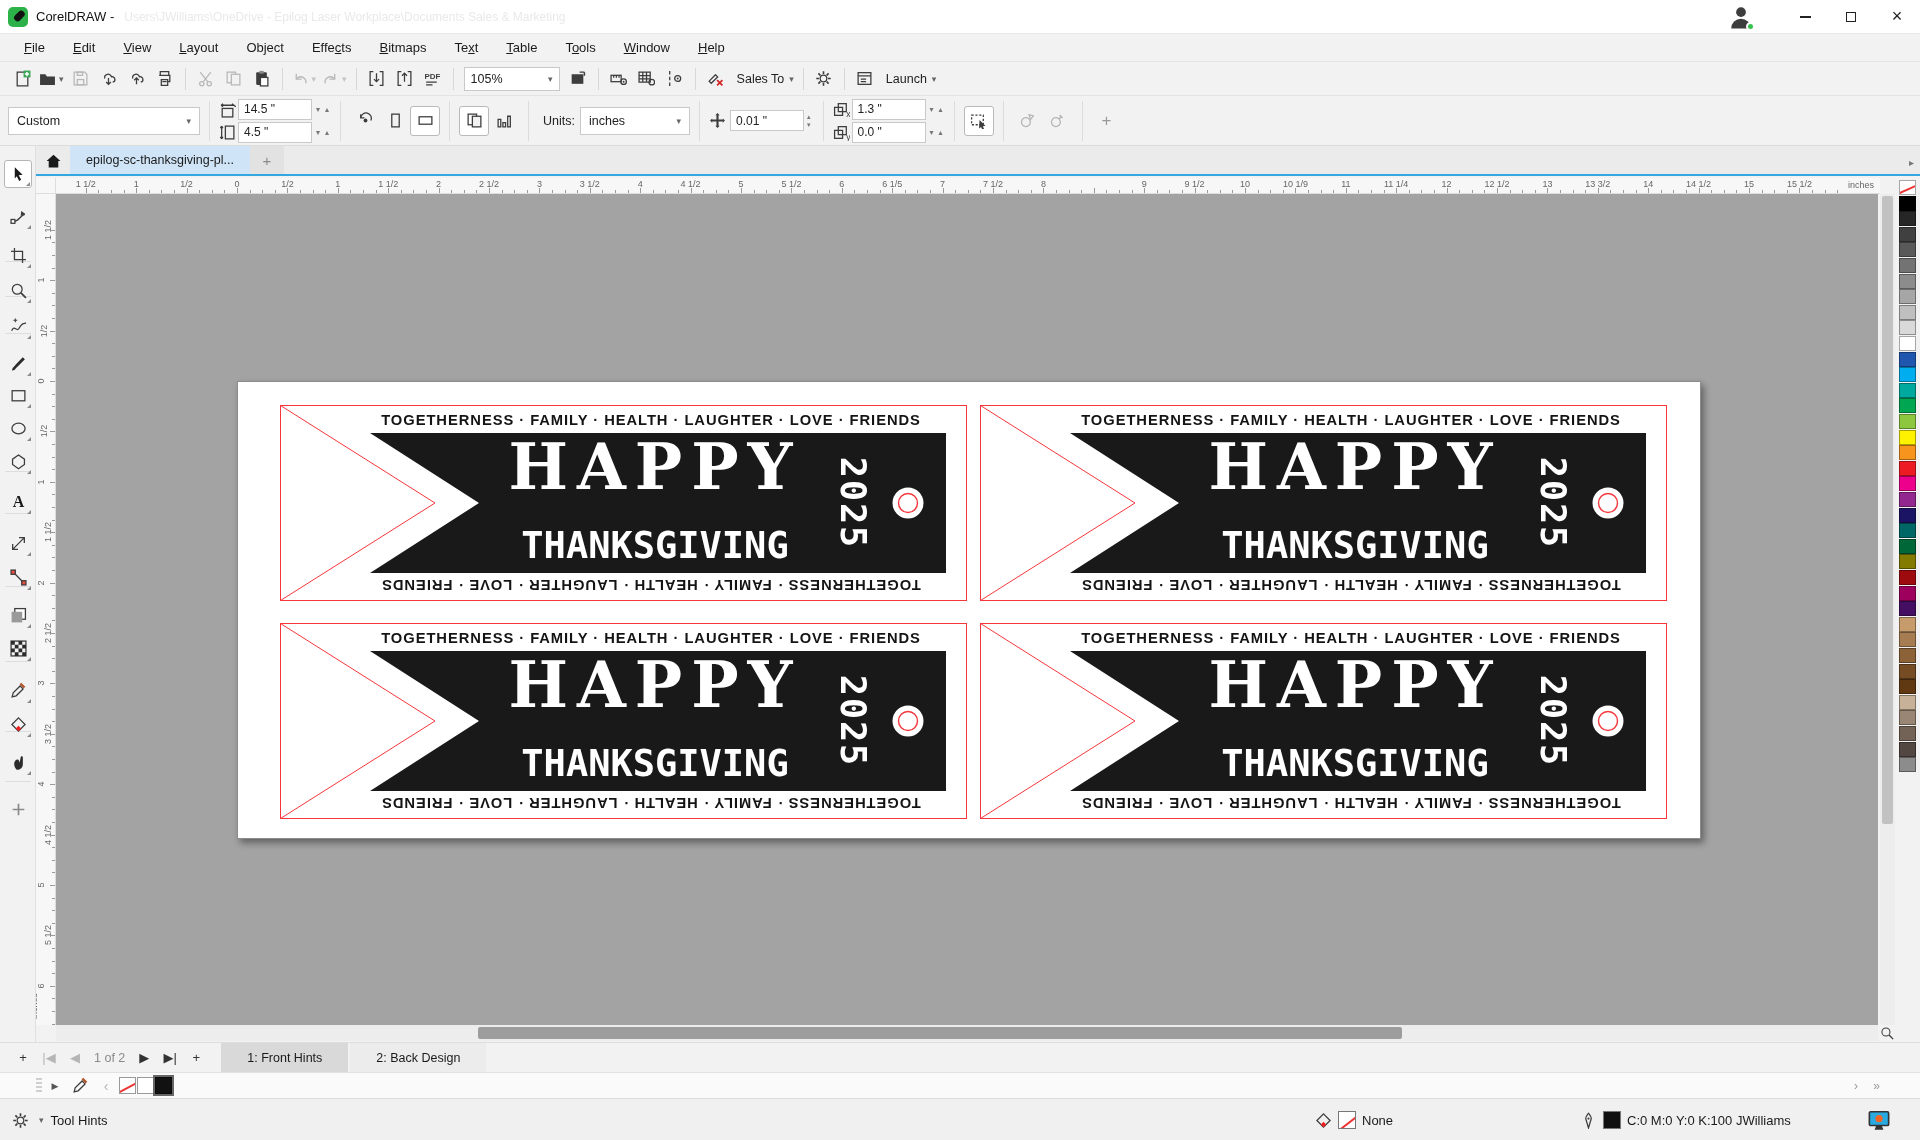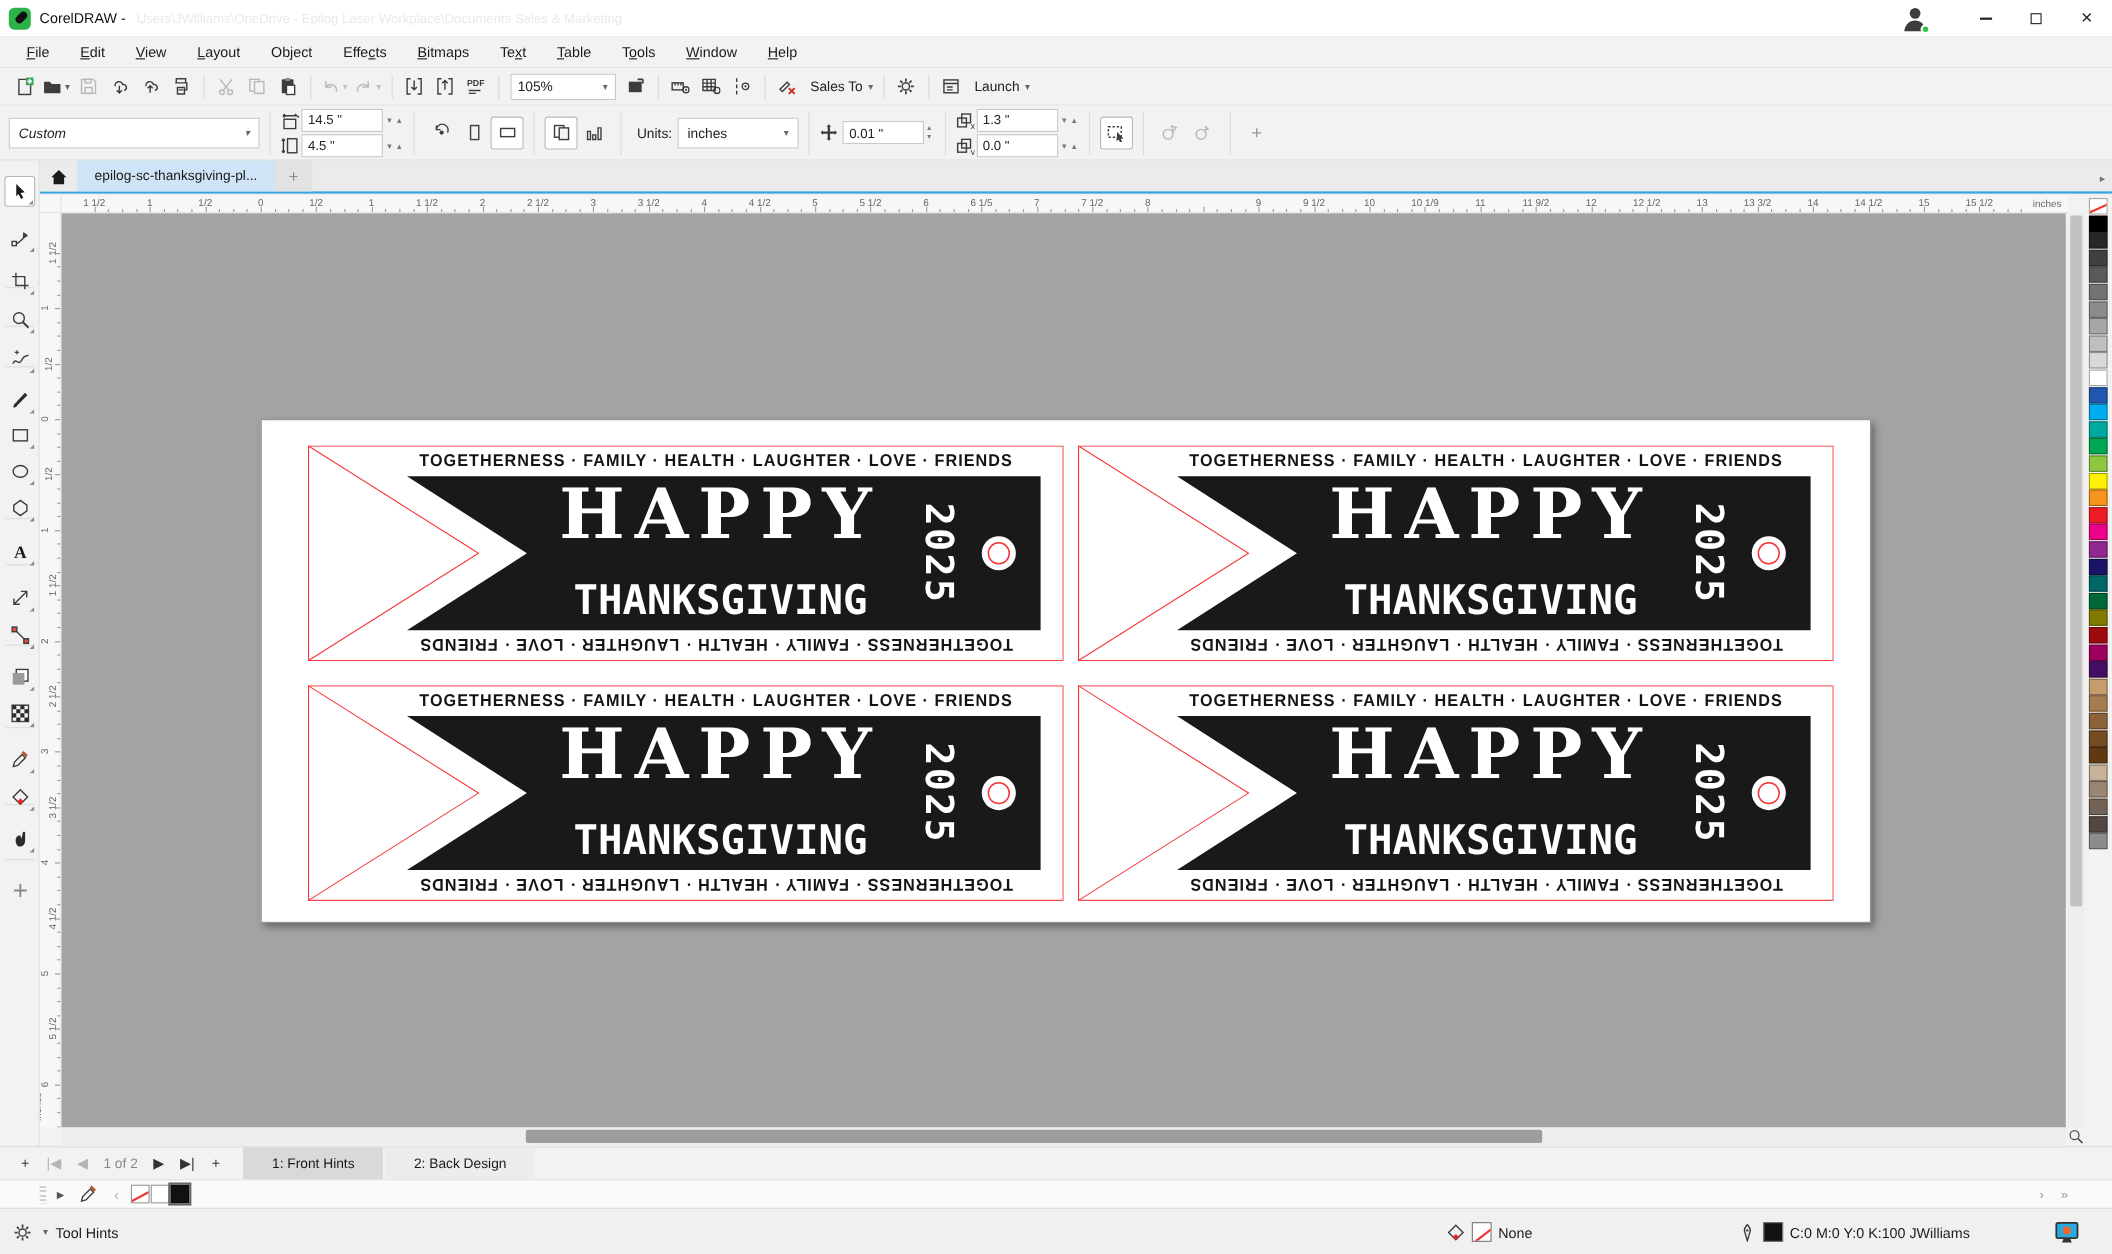--- a/index.html
+++ b/index.html
@@ -347,21 +347,21 @@
           <path d="M2 5.5h12M4.5 8.5h5M4.5 11h5"></path>
         </svg>
       </div>
       <div class="tb-btn">
         <span class="tb-label">Launch</span>
         <span class="caret">▾</span>
       </div>
     </div>
 
   <div id="propbar">
-    <div class="pb-select" style="width:228px;font-style:italic;">
+    <div class="pb-select" style="width:192px;">
       <span>Custom</span>
       <span class="caret" style="margin-left:auto;">▾</span>
     </div>
     <div class="pb-sep"></div>
     <div class="pb-stack">
       <div class="pb-fieldrow">
         <svg class="ic" viewBox="0 0 16 16">
             <path d="M2 5h12M2 5l1.8-1.4M2 5l1.8 1.4M14 5l-1.8-1.4M14 5l1.8 1.4" transform="translate(0 -1)"></path>
             <rect x="3" y="7" width="10" height="8"></rect>
           </svg>
@@ -618,21 +618,21 @@
       <div class="hr-lab" style="left: 1239.4px;">10 1/9</div>
       <div class="hr-tick" style="left: 1239.4px; height: 5px;"></div>
       <div class="hr-tick" style="left: 1252px; height: 3px;"></div>
       <div class="hr-tick" style="left: 1264.6px; height: 3px;"></div>
       <div class="hr-tick" style="left: 1277.2px; height: 3px;"></div>
       <div class="hr-lab" style="left: 1289.8px;">11</div>
       <div class="hr-tick" style="left: 1289.8px; height: 5px;"></div>
       <div class="hr-tick" style="left: 1302.4px; height: 3px;"></div>
       <div class="hr-tick" style="left: 1315px; height: 3px;"></div>
       <div class="hr-tick" style="left: 1327.6px; height: 3px;"></div>
-      <div class="hr-lab" style="left: 1340.2px;">11 9/2</div>
+      <div class="hr-lab" style="left: 1340.2px;">11 1/4</div>
       <div class="hr-tick" style="left: 1340.2px; height: 5px;"></div>
       <div class="hr-tick" style="left: 1352.8px; height: 3px;"></div>
       <div class="hr-tick" style="left: 1365.4px; height: 3px;"></div>
       <div class="hr-tick" style="left: 1378px; height: 3px;"></div>
       <div class="hr-lab" style="left: 1390.6px;">12</div>
       <div class="hr-tick" style="left: 1390.6px; height: 5px;"></div>
       <div class="hr-tick" style="left: 1403.2px; height: 3px;"></div>
       <div class="hr-tick" style="left: 1415.8px; height: 3px;"></div>
       <div class="hr-tick" style="left: 1428.4px; height: 3px;"></div>
       <div class="hr-lab" style="left: 1441px;">12 1/2</div>

